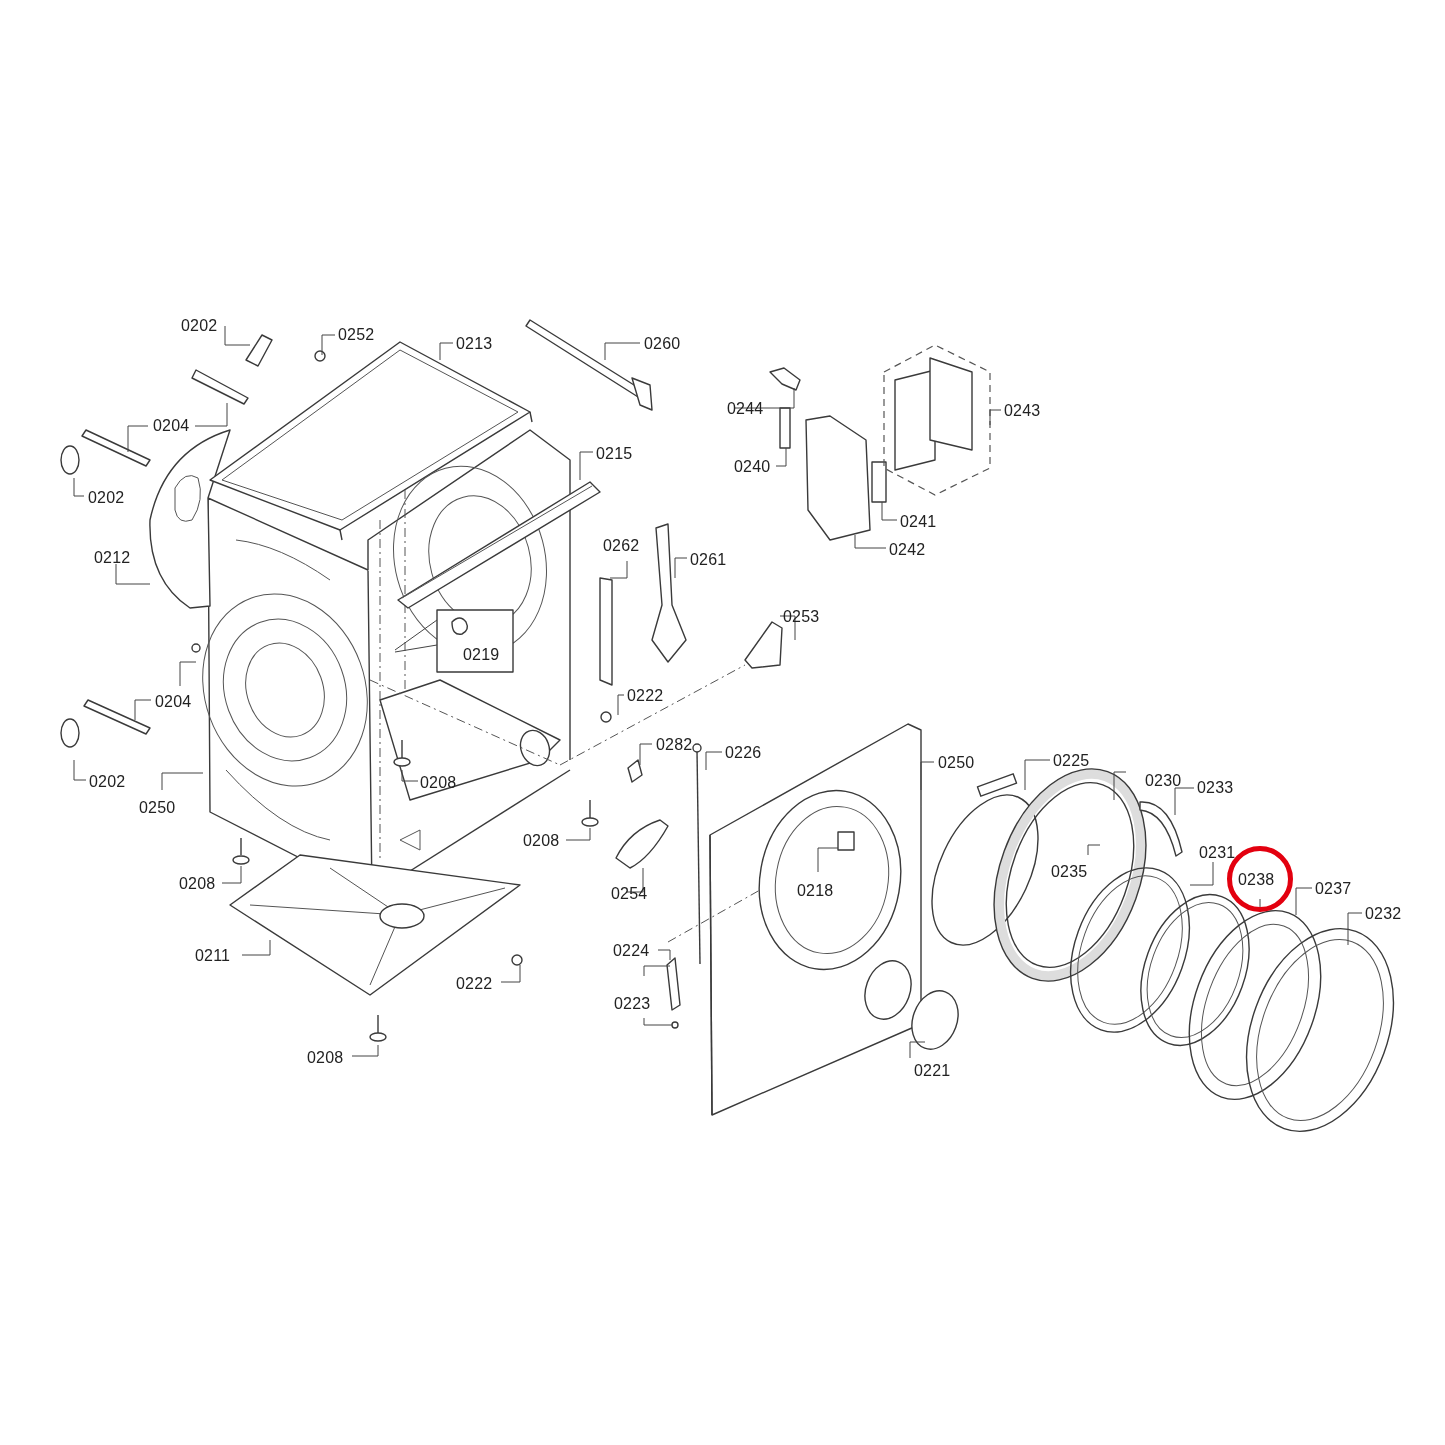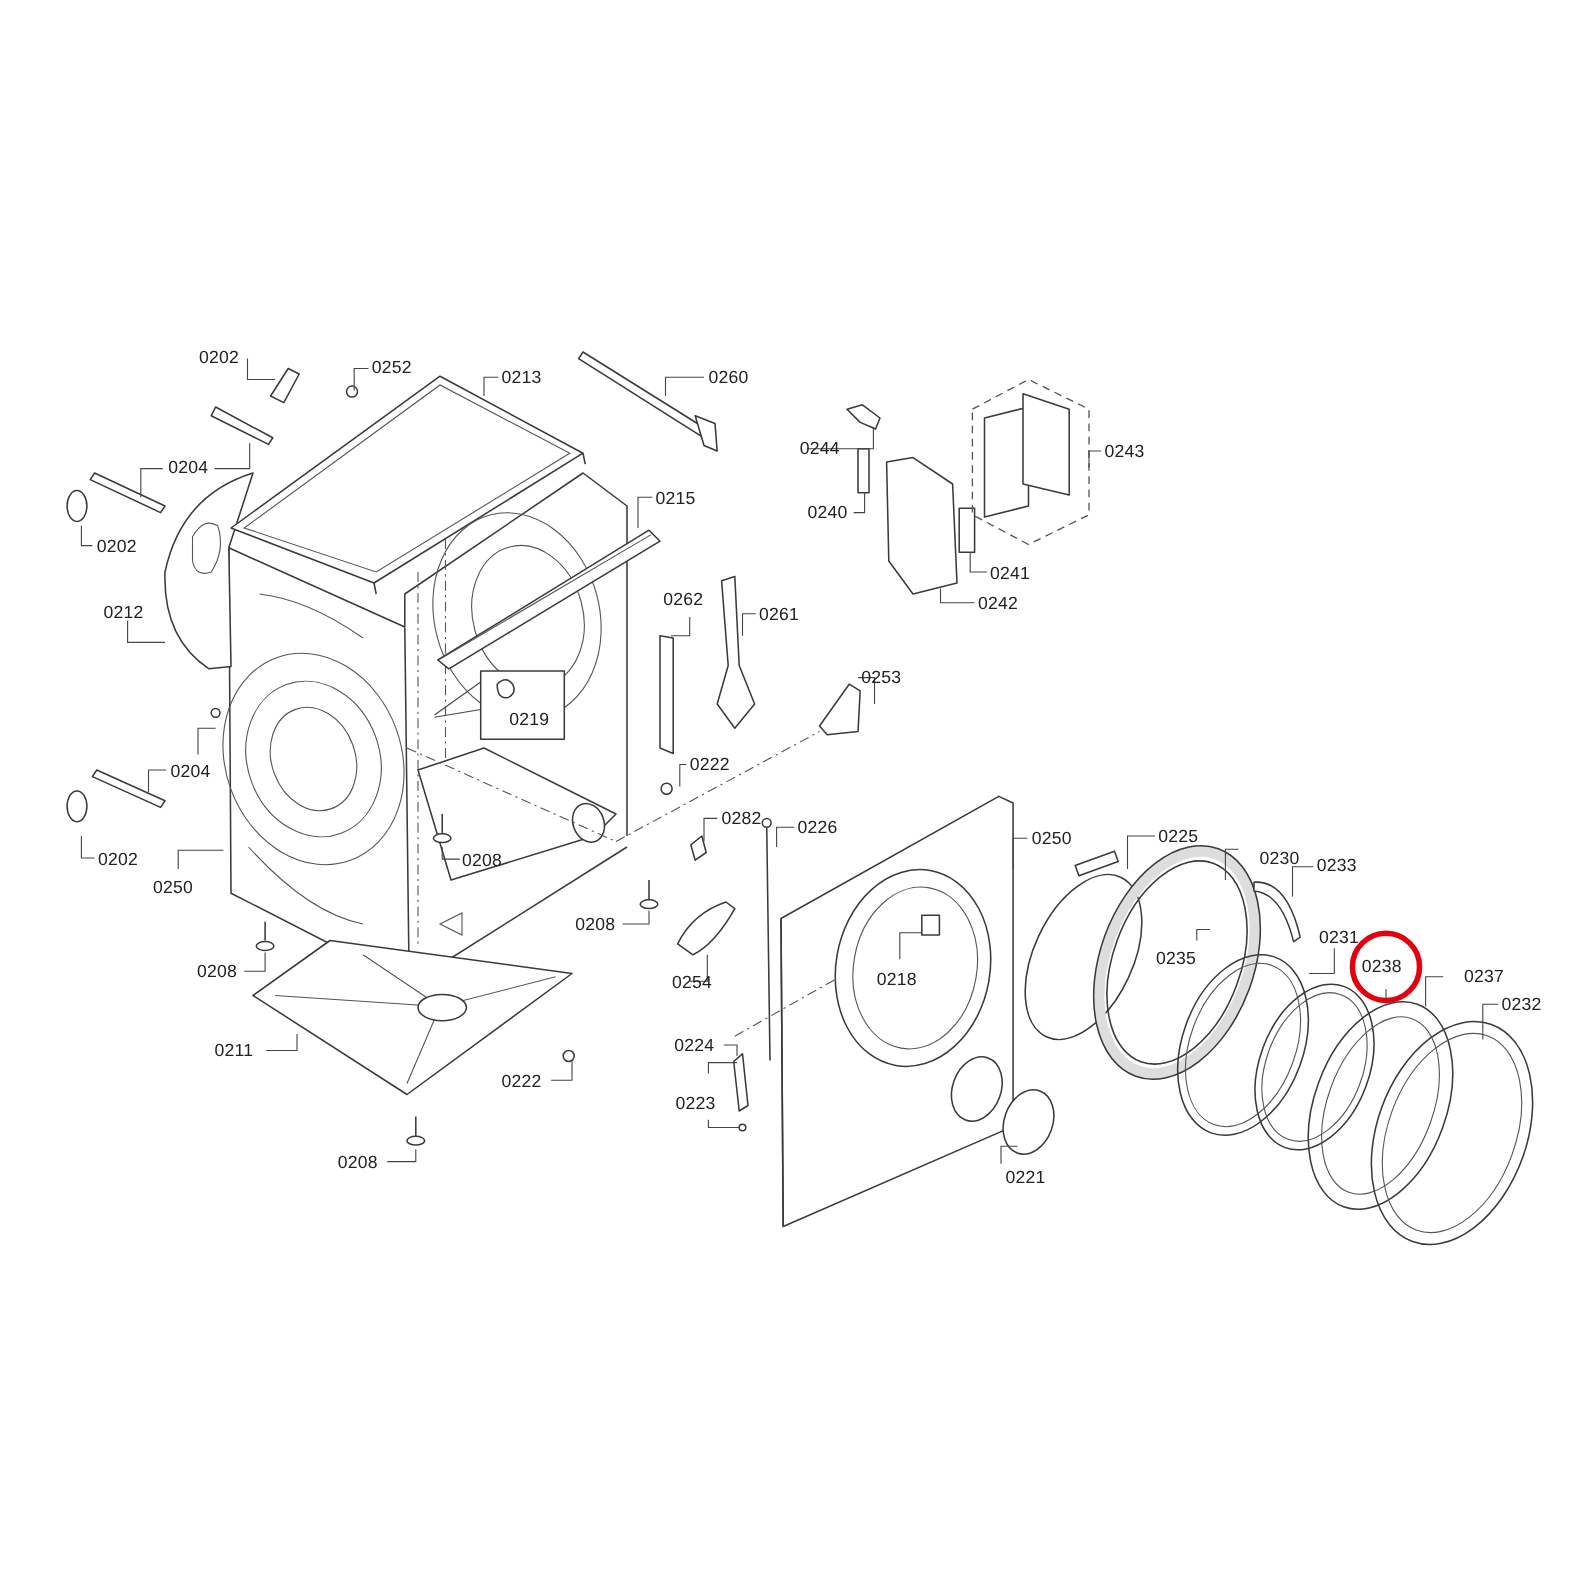--- a/index.html
+++ b/index.html
@@ -253,21 +253,21 @@
     <div class="lbl" style="left: 1053px; top: 752px;">0225</div>
     <div class="lbl" style="left: 1129px; top: 772px; margin-left: 16px;">0230</div>
     <div class="lbl" style="left: 1197px; top: 779px;">0233</div>
     <div class="lbl" style="left: 89px; top: 773px;">0202</div>
     <div class="lbl" style="left: 420px; top: 774px;">0208</div>
     <div class="lbl" style="left: 139px; top: 799px;">0250</div>
     <div class="lbl" style="left: 523px; top: 832px;">0208</div>
     <div class="lbl" style="left: 1051px; top: 863px;">0235</div>
     <div class="lbl" style="left: 1199px; top: 844px;">0231</div>
     <div class="lbl" style="left: 1238px; top: 871px;">0238</div>
-    <div class="lbl" style="left: 1315px; top: 880px; margin-left: 16px;">0237</div>
+    <div class="lbl" style="left: 1315px; top: 880px;">0237</div>
     <div class="lbl" style="left: 1365px; top: 905px;">0232</div>
     <div class="lbl" style="left: 797px; top: 882px;">0218</div>
     <div class="lbl" style="left: 179px; top: 875px;">0208</div>
     <div class="lbl" style="left: 583px; top: 885px; margin-left: 28px;">0254</div>
     <div class="lbl" style="left: 613px; top: 942px;">0224</div>
     <div class="lbl" style="left: 195px; top: 947px; text-align: right;">0211</div>
     <div class="lbl" style="left: 456px; top: 975px;">0222</div>
     <div class="lbl" style="left: 614px; top: 995px;">0223</div>
     <div class="lbl" style="left: 914px; top: 1062px;">0221</div>
     <div class="lbl" style="left: 307px; top: 1049px;">0208</div>

